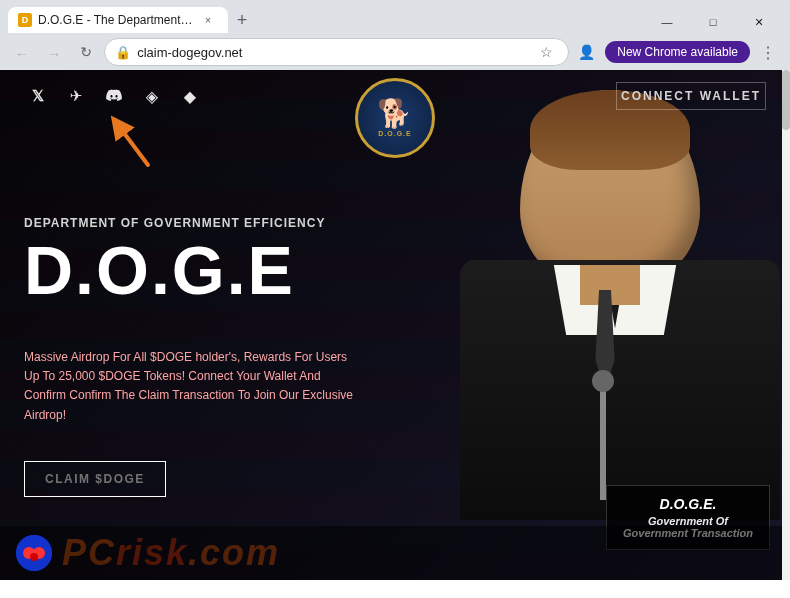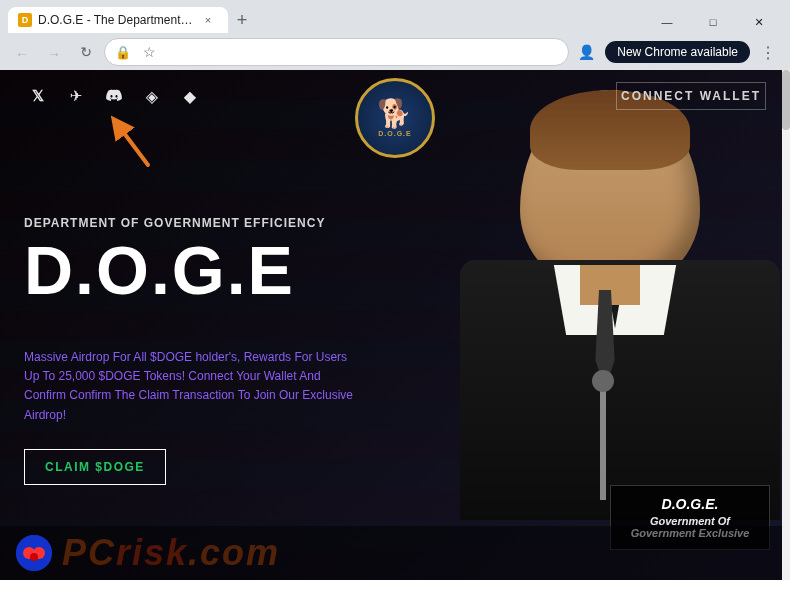--- a/index.html
+++ b/index.html
@@ -85,21 +85,21 @@
       display: flex; align-items: center; justify-content: center;
       font-size: 14px; color: #5f6368; cursor: pointer;
     }
     .profile-btn {
       width: 28px; height: 28px;
       border-radius: 50%;
       display: flex; align-items: center; justify-content: center;
       font-size: 14px; color: #5f6368; cursor: pointer;
     }
     .chrome-update-btn {
-      background: #0f172a;
+      background: #4c1d95;
       color: #fff;
       border-radius: 14px;
       padding: 4px 12px;
       font-size: 12px;
       cursor: pointer;
       white-space: nowrap;
     }
     .menu-btn {
       width: 28px; height: 28px;
       display: flex; align-items: center; justify-content: center;
@@ -235,37 +235,38 @@
       font-size: 68px;
       font-weight: 900;
       color: #ffffff;
       line-height: 1;
       letter-spacing: 2px;
       margin-bottom: 16px;
     }
 
     .description {
       font-size: 12px;
-      color: #8b5cf6;
+      color: #fca5a5;
       line-height: 1.6;
       margin-bottom: 24px;
       max-width: 330px;
       margin-top: 44px;
     }
 
     .claim-btn {
       display: inline-block;
       border: 1px solid #ffffff;
-      color: #22c55e;
+      color: #737373;
       font-size: 12px;
       font-weight: 600;
       letter-spacing: 1.5px;
       padding: 10px 20px;
       cursor: pointer;
       background: transparent;
+      margin-top: 12px;
     }
 
     
     .podium-box {
       position: absolute;
       bottom: 30px;
       right: 20px;
       z-index: 6;
       background: rgba(0,0,0,0.75);
       border: 1px solid rgba(255,255,255,0.2);
@@ -450,20 +451,21 @@
       </div>
     </div>
   </div>
 
   <div class="address-bar-row">
     <div class="nav-btn disabled">←</div>
     <div class="nav-btn disabled">→</div>
     <div class="nav-btn">↻</div>
     <div class="address-bar">
       <span style="color:#5f6368; font-size:13px;">🔒</span>
+      <span class="address-text">claim-dogegov.net</span>
       <span class="star-btn">☆</span>
     </div>
     <div class="profile-btn">
       <span>👤</span>
     </div>
     <div class="chrome-update-btn">New Chrome available</div>
     <div class="menu-btn">⋮</div>
   </div>
 </div>
 
@@ -529,21 +531,21 @@
     <div class="figure-neck"></div>
     <div class="figure-tie"></div>
 
     <div class="mic-stand"></div>
     <div class="mic"></div>
   </div>
 
   <div class="podium-box">
     <div class="podium-title">D.O.G.E.</div>
     <div class="podium-subtitle-line">Government Of</div>
-    <div class="podium-subtitle-line">Government Exclusive</div>
+    <div class="podium-subtitle-line">Government Transaction</div>
   </div>
 
   <div class="watermark">
     <div class="watermark-logo">
       <svg width="36" height="36" viewBox="0 0 36 36">
         <circle cx="18" cy="18" r="18" fill="#1133cc"></circle>
         <circle cx="13" cy="18" r="6" fill="#ff3333"></circle>
         <circle cx="23" cy="18" r="6" fill="#ff3333"></circle>
         <circle cx="18" cy="22" r="4" fill="#cc0000"></circle>
       </svg>

